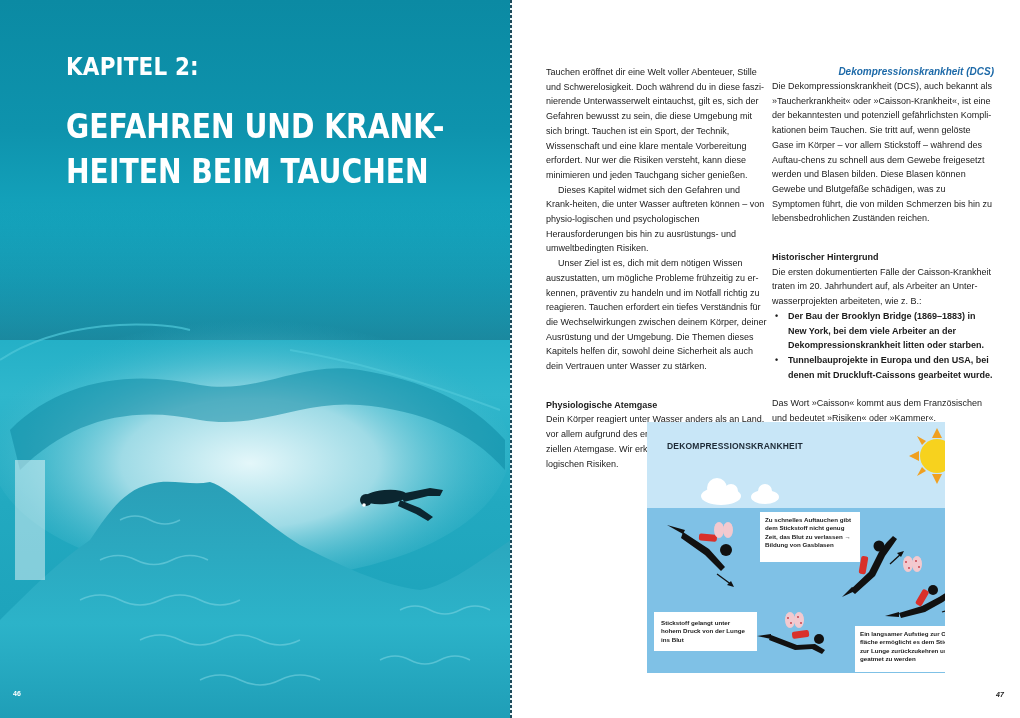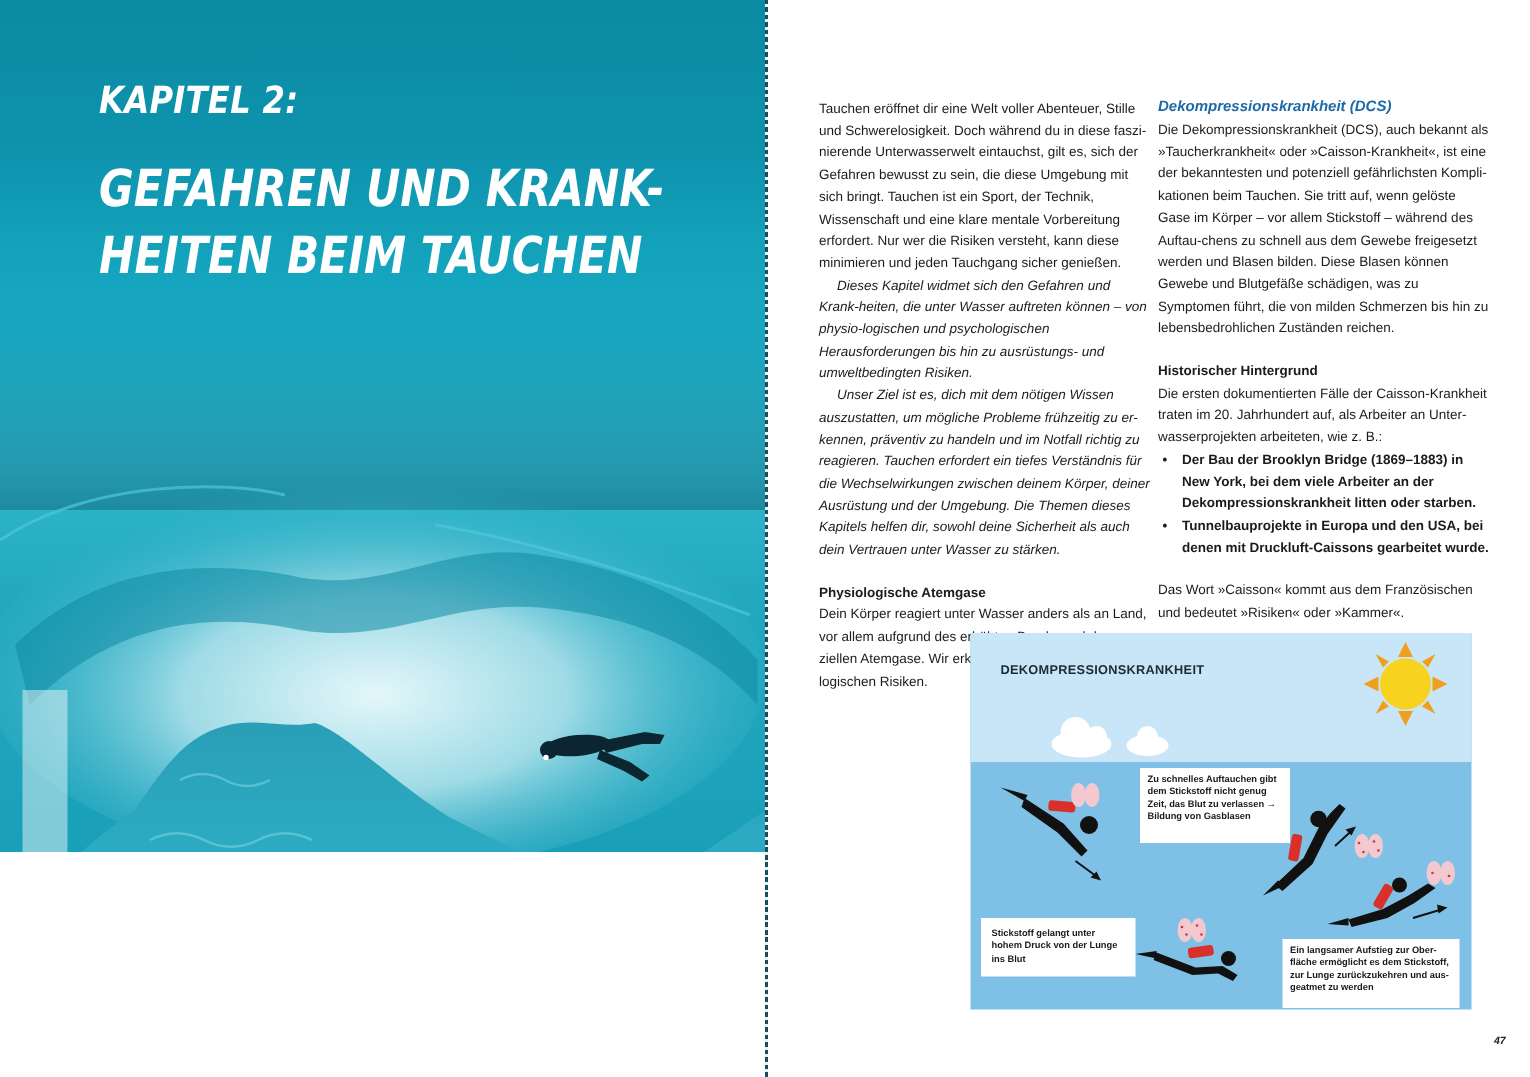--- a/index.html
+++ b/index.html
@@ -1,23 +1,22 @@
 <!DOCTYPE html>
 <html><head>
   <meta charset="utf-8">
   <style>
     * { box-sizing: border-box; margin: 0; padding: 0; }
     html, body { width: 1020px; height: 718px; overflow: hidden; background: #ffffff; }
     body { position: relative; font-family: "Liberation Sans", sans-serif; }
 
     
     .left-page {
-      position: absolute; left: 0; top: 0; width: 511px; height: 568px; overflow: hidden;
+      position: absolute; left: 0; top: 0; width: 511px; height: 718px; overflow: hidden;
       background: linear-gradient(180deg, #0b8aa3 0%, #0e93ad 18%, #14a3bc 30%, #1aa9c2 40%, #2fb7cc 55%, #22a9c0 70%, #1a9fb8 100%);
-      font-style: italic;
     }
     .photo-layer { position: absolute; inset: 0; }
     .chapter-label {
       position: absolute; left: 66px; top: 52px;
       color: #ffffff; font-weight: bold; font-size: 25px; letter-spacing: 0.2px;
       font-family: "DejaVu Sans", sans-serif; transform: scaleX(0.86); transform-origin: left;
     }
     .chapter-title {
       position: absolute; left: 66px; top: 104px; width: 470px;
       color: #ffffff; font-weight: bold; font-size: 34px; line-height: 45px;
@@ -33,32 +32,32 @@
     }
 
     
     .right-page { position: absolute; left: 512px; top: 0; width: 508px; height: 718px; background: #fff; }
     .col {
       position: absolute; width: 222px; font-size: 9px; line-height: 14.7px; color: #1b1b1b;
     }
     .col-left { left: 34px; top: 65px; }
     .col-right { left: 260px; top: 65px; }
     .col p { text-align: left; }
-    .col p.indent { text-indent: 12px; font-style: italic; }
-    .col .subhead { font-weight: bold; margin-top: 14px; }
-    .col .blue-head { color: #1e6aa8; font-weight: bold; font-style: italic; font-size: 10px; line-height: 14px; margin-top: 0; }
+    .col p.indent { text-indent: 12px; }
+    .col .subhead { font-weight: bold; margin-top: 24px; }
+    .col .blue-head { color: #1e6aa8; font-weight: bold; font-style: italic; font-size: 10px; line-height: 14px; margin-top: 0; text-align: right; }
     .col ul { list-style: none; font-weight: bold; }
     .col li { position: relative; padding-left: 16px; }
     .col li::before { content: "•"; position: absolute; left: 3px; }
     .gap { height: 14px; }
     .page-num-right { position: absolute; left: 484px; top: 691px; font-size: 7px; font-weight: bold; font-style: italic; color: #222; }
 
     
     .diagram {
-      position: absolute; left: 135px; top: 422px; width: 334px; height: 251px; overflow: hidden;
+      position: absolute; left: 135px; top: 422px; width: 298px; height: 251px; overflow: hidden;
       background: #7fc1e6;
     }
     .sky { position: absolute; left: 0; top: 0; width: 100%; height: 86px; background: #c8e6f7; }
     .diagram-title {
       position: absolute; left: 20px; top: 19px; font-weight: bold; font-size: 8.5px; color: #1d2a36;
       letter-spacing: 0.2px;
     }
     .diagram svg { position: absolute; left: 0; top: 0; }
     .callout {
       position: absolute; background: #ffffff; color: #1a1a1a; font-size: 6.2px; font-weight: bold;

